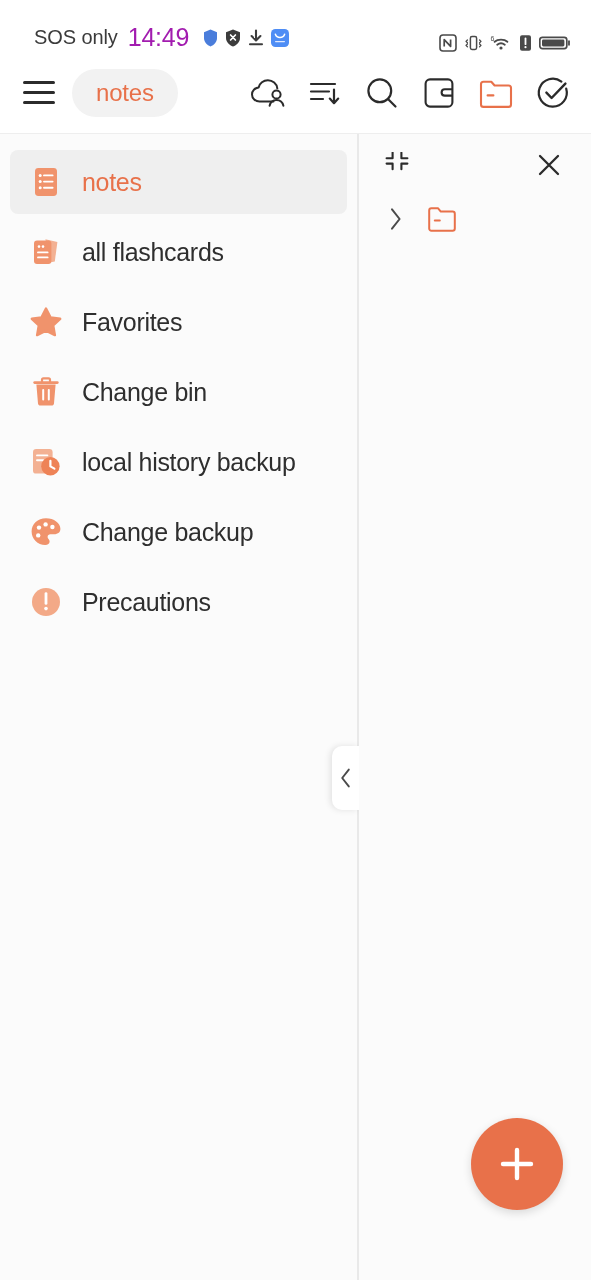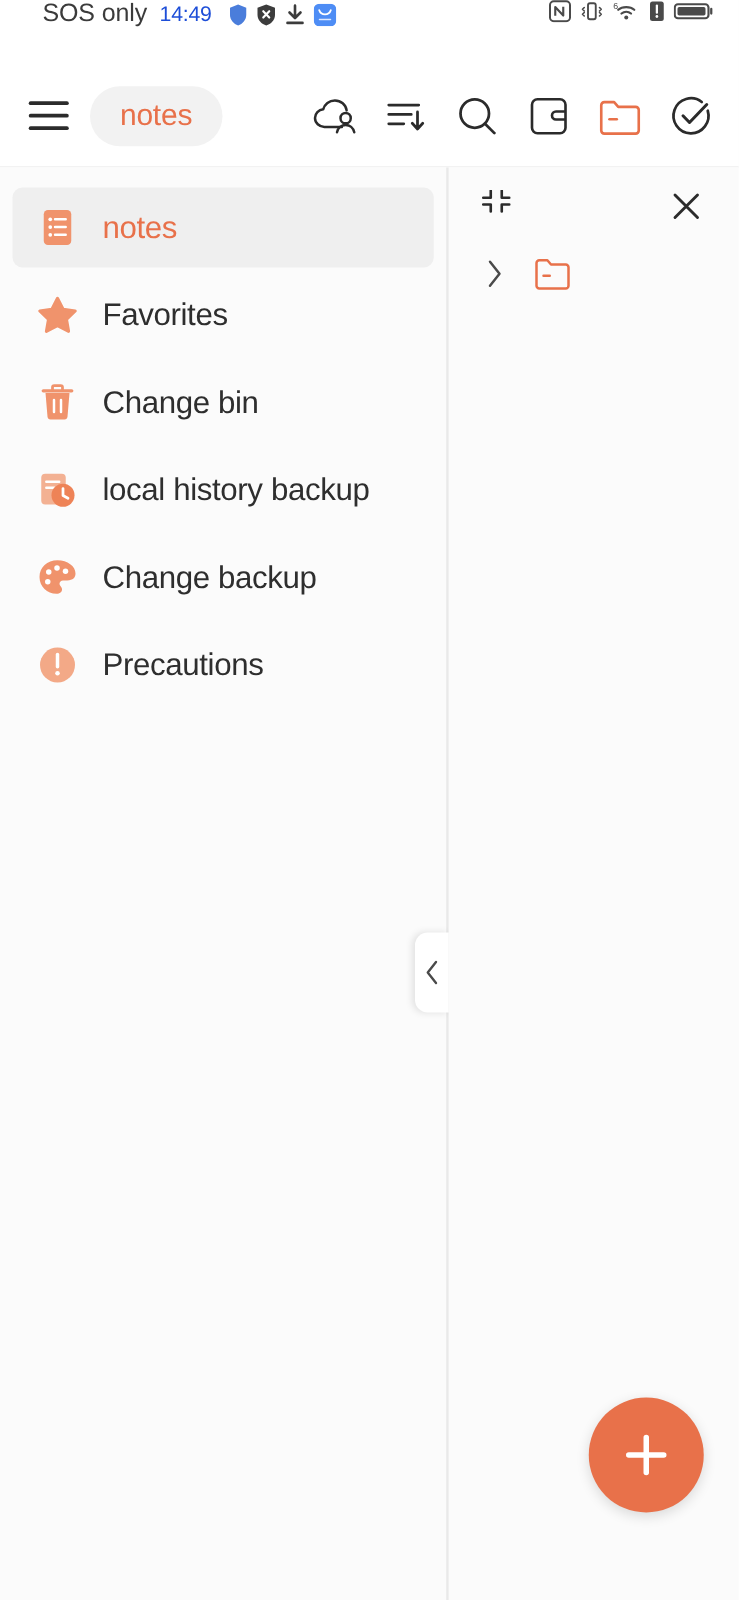--- a/index.html
+++ b/index.html
@@ -20,38 +20,38 @@
     display: flex;
     flex-direction: column;
   }
 
   
   .status-bar {
     height: 52px;
     flex: 0 0 52px;
     background: #ffffff;
     display: flex;
-    align-items: flex-start;
+    align-items: flex-end;
     justify-content: space-between;
     padding: 0 20px 0 34px;
     gap: 15px;
   }
   .status-left {
     display: flex;
     align-items: center;
     gap: 8px;
   }
   .status-carrier {
     font-size: 20px;
     color: #3b3b3b;
     letter-spacing: -0.1px;
   }
   .status-clock {
-    font-size: 17px;
-    color: #1d4ed8;
+    font-size: 25px;
+    color: #a21caf;
     font-weight: 500;
     letter-spacing: -0.2px;
     margin-left: 2px;
   }
   .status-icons-left {
     display: flex;
     align-items: center;
     gap: 7px;
     margin-left: 6px;
   }
@@ -384,20 +384,32 @@
             <rect x="6" y="3" width="22" height="28" rx="3.4" fill="#f0936c"></rect>
             <circle cx="11.2" cy="10.4" r="1.5" fill="#ffffff"></circle>
             <circle cx="11.2" cy="16.6" r="1.5" fill="#ffffff"></circle>
             <circle cx="11.2" cy="22.8" r="1.5" fill="#ffffff"></circle>
             <path d="M15 10.4 H23.6 M15 16.6 H23.6 M15 22.8 H23.6" stroke="#ffffff" stroke-width="1.9" stroke-linecap="round"></path>
           </svg>
         </span>
         <span class="nav-label">notes</span>
       </div>
 
+      <div class="nav-item">
+        <span class="nav-icon">
+          <svg width="34" height="34" viewBox="0 0 34 34">
+            <path d="M16.4 4.2 L28.4 7 L25.8 26.4 L20.6 27.4 Z" fill="#f3b193"></path>
+            <rect x="5" y="5.6" width="17.4" height="23.4" rx="3" fill="#f0936c"></rect>
+            <circle cx="10" cy="11.6" r="1.3" fill="#ffffff"></circle>
+            <circle cx="14" cy="11.6" r="1.3" fill="#ffffff"></circle>
+            <path d="M9 17.4 H18.6 M9 22.4 H18.6" stroke="#ffffff" stroke-width="1.9" stroke-linecap="round"></path>
+          </svg>
+        </span>
+        <span class="nav-label">all flashcards</span>
+      </div>
 
       <div class="nav-item">
         <span class="nav-icon">
           <svg width="34" height="34" viewBox="0 0 34 34">
             <path d="M17 3.6 L21.5 12.4 L31.2 13.8 L24.2 20.5 L25.9 30.1 L17 25.6 L8.1 30.1 L9.8 20.5 L2.8 13.8 L12.5 12.4 Z" fill="#f0936c" stroke="#f0936c" stroke-width="2.4" stroke-linejoin="round"></path>
           </svg>
         </span>
         <span class="nav-label">Favorites</span>
       </div>
 

